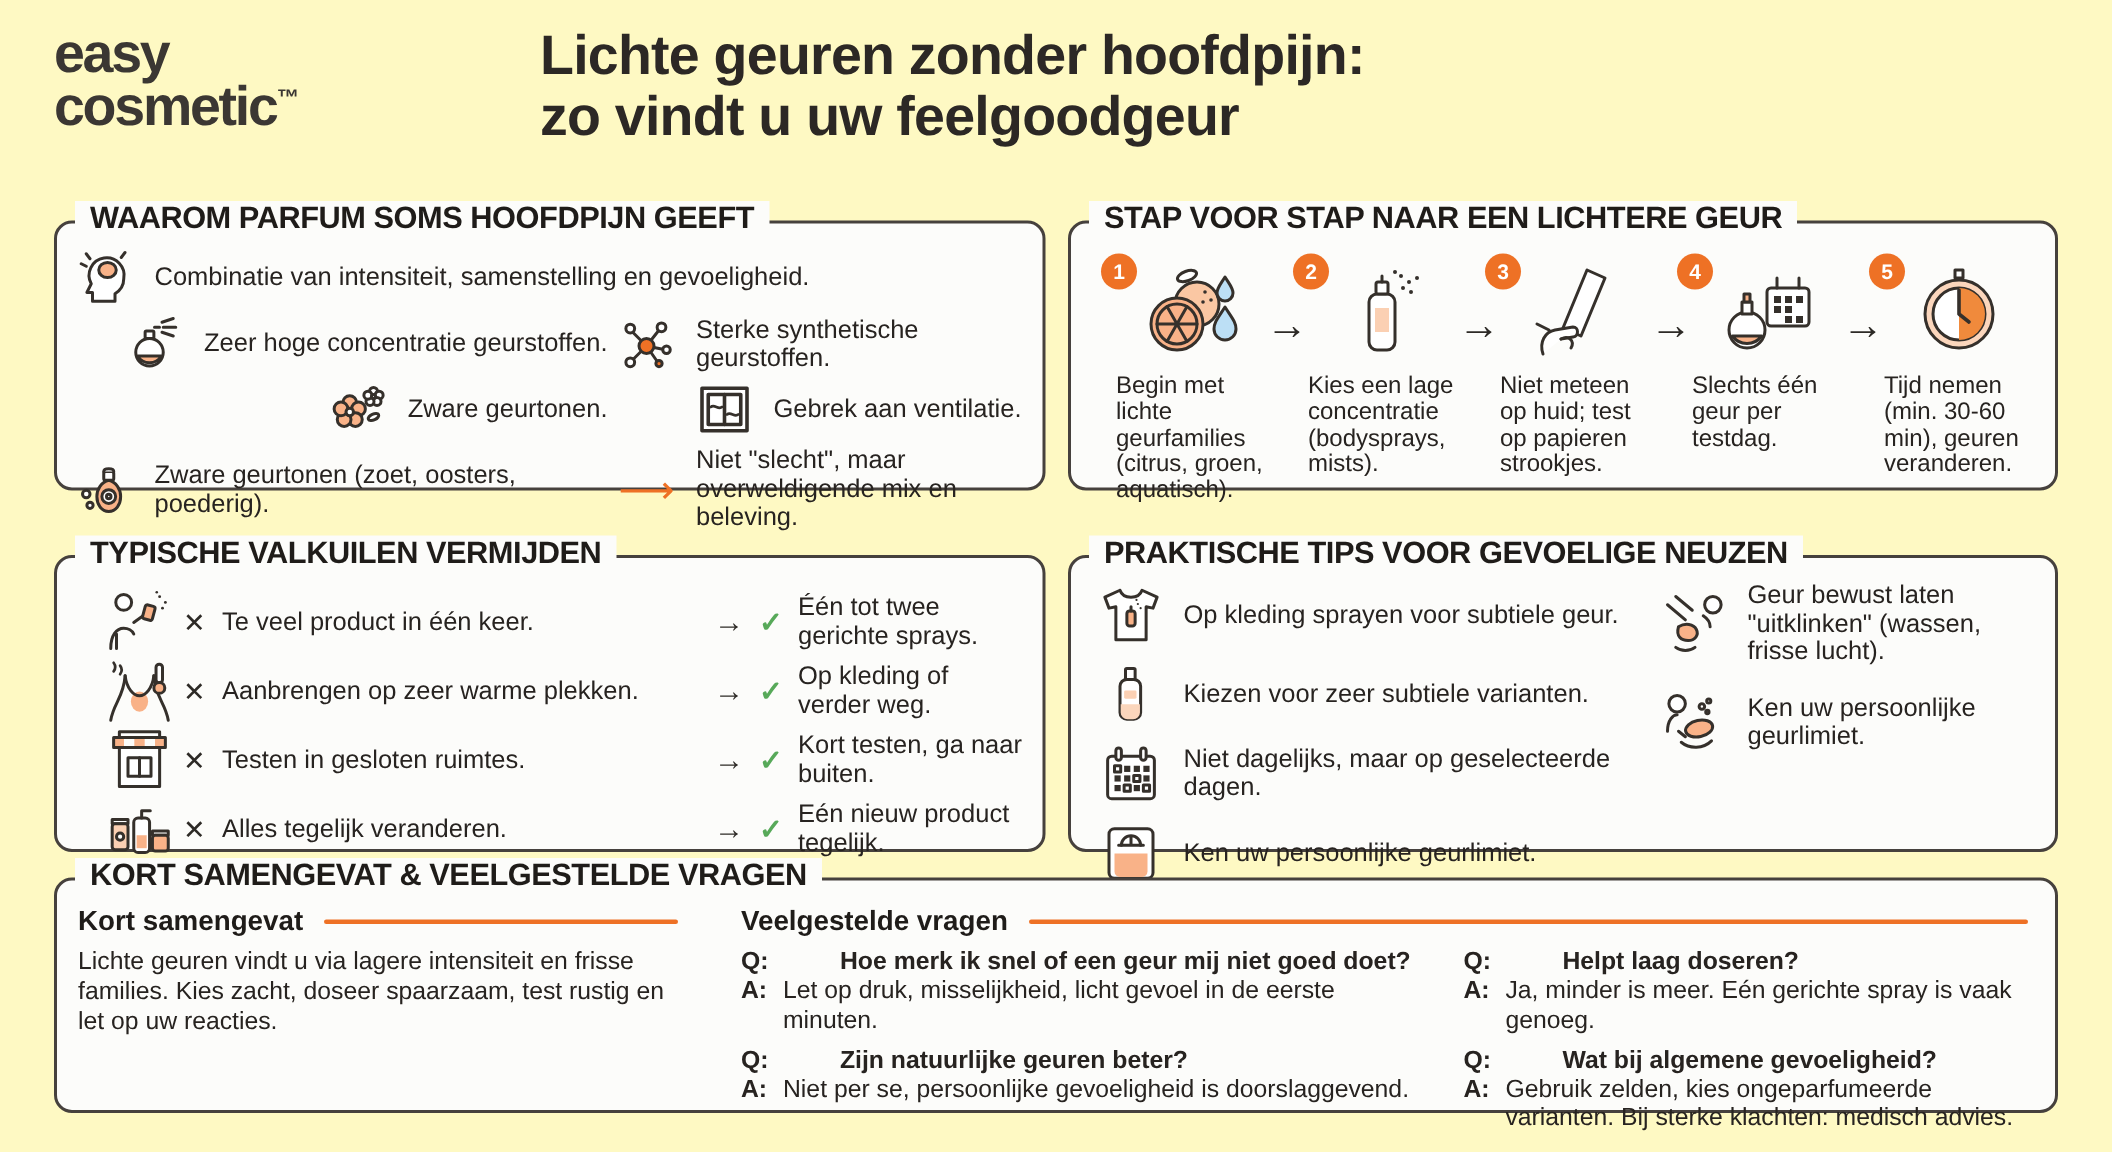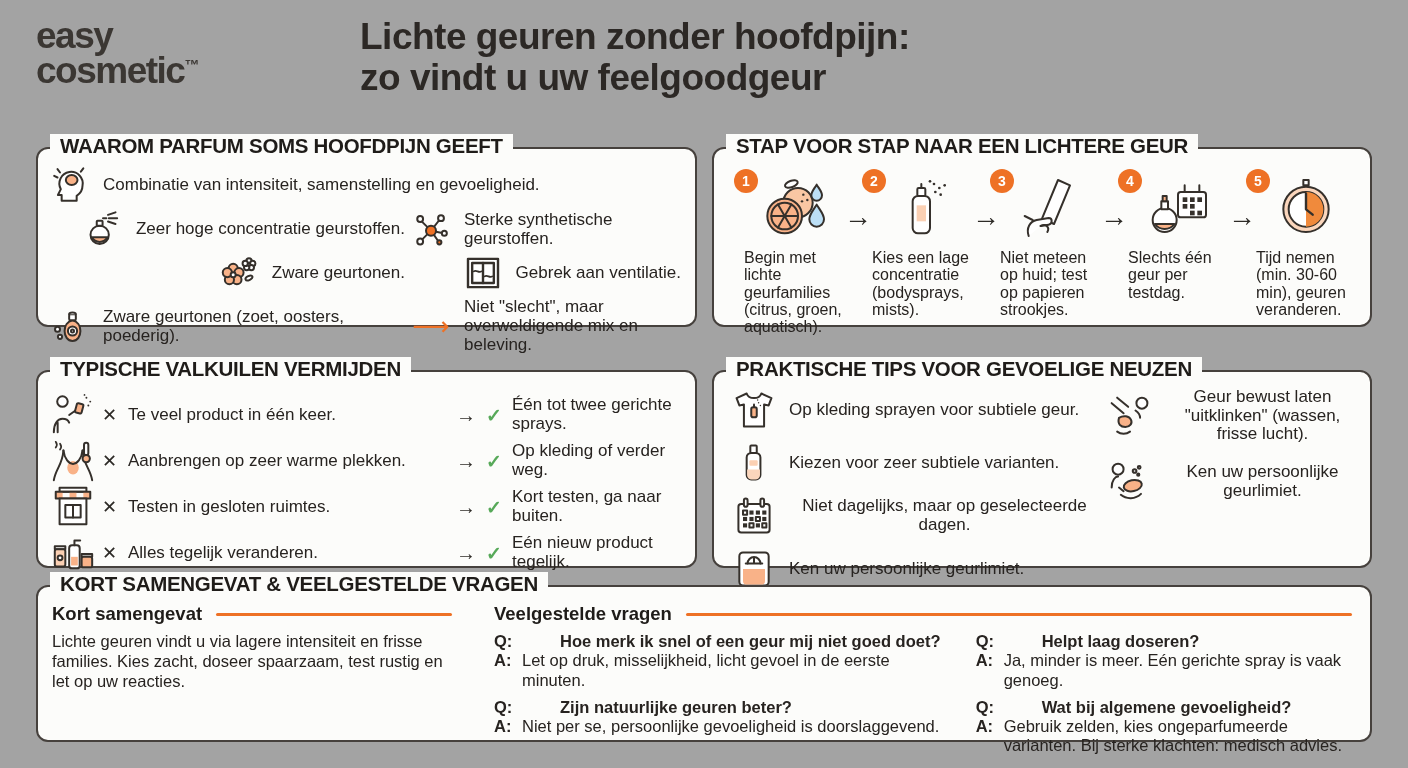--- a/index.html
+++ b/index.html
@@ -1,32 +1,32 @@
 <!DOCTYPE html>
 <html><head>
 <meta charset="utf-8">
 <style>
   html,body{margin:0;padding:0;background:#fcfcfa;}
-  .canvas{position:relative;width:1408px;height:768px;background:#a3a3a3;
+  .canvas{position:relative;width:1408px;height:768px;background:#fef9c3;
     font-family:"Liberation Sans",sans-serif;color:#272320;overflow:hidden;}
 
   
   .logo{position:absolute;left:36px;top:18px;font-weight:bold;font-size:37px;
     line-height:.95;letter-spacing:-1.5px;color:#3b3733;}
   .logo sup{font-size:15px;letter-spacing:0;}
   .main-title{position:absolute;left:360px;top:16px;font-weight:bold;font-size:37px;
     line-height:1.12;letter-spacing:-.5px;color:#2c2825;}
 
   
   .panel{position:absolute;border:2px solid #46413d;border-radius:12px;background:#fcfcfa;box-sizing:border-box;}
   .panel-head{position:absolute;top:-15px;left:12px;background:#fcfcfa;padding:0 10px;
     font-weight:bold;font-size:20.5px;letter-spacing:-.3px;color:#1f1c19;white-space:nowrap;}
   #panel-why{left:36px;top:147px;width:661px;height:180px;}
   #panel-steps{left:712px;top:147px;width:660px;height:180px;}
-  #panel-pitfalls{left:36px;top:370px;width:661px;height:198px;}
+  #panel-pitfalls{left:36px;top:370px;width:661px;height:198px;padding-left:20px;}
   #panel-tips{left:712px;top:370px;width:660px;height:198px;}
   #panel-summary{left:36px;top:585px;width:1336px;height:157px;}
 
   .ic{display:block;}
   svg *{vector-effect:non-scaling-stroke;}
 
   
   .why-body{padding:16px 14px 8px 12px;font-size:17px;line-height:1.12;}
   .why-row{display:flex;align-items:center;gap:13px;margin-bottom:4px;}
   .why-grid{display:grid;grid-template-columns:355px 1fr;column-gap:6px;row-gap:4px;}
@@ -47,21 +47,21 @@
   
   .pitfall-body{padding:20px 12px 6px 8px;font-size:17px;}
   .pit-row{display:grid;grid-template-columns:56px 26px 328px 30px 26px 1fr;align-items:center;min-height:42px;}
   .pit-row .ic{width:46px;height:46px;margin-left:4px;}
   .x-mark{font-size:18px;color:#2d2a26;}
   .dark-arrow{font-size:20px;color:#2d2a26;}
   .check{font-size:19px;color:#57a959;font-weight:bold;}
   .pit-text,.pit-do{line-height:1.1;}
 
   
-  .tips-body{display:grid;grid-template-columns:368px 1fr;padding:16px 10px 6px 18px;column-gap:8px;text-align:center;}
+  .tips-body{display:grid;grid-template-columns:368px 1fr;padding:16px 10px 6px 18px;column-gap:8px;}
   .tip-item{display:flex;align-items:center;gap:13px;margin-bottom:9px;font-size:17px;line-height:1.1;}
   .tip-item .ic{width:44px;height:44px;flex:0 0 44px;}
   .tips-col-right .tip-item{margin-bottom:16px;}
 
   
   .sum-body{display:flex;padding:16px 18px 8px 14px;}
   .sum-col1{width:400px;flex:0 0 400px;}
   .sum-col2{flex:1;margin-left:42px;}
   .subhead-row{display:flex;align-items:center;}
   .subhead{font-weight:bold;font-size:18.5px;color:#1f1c19;white-space:nowrap;}

